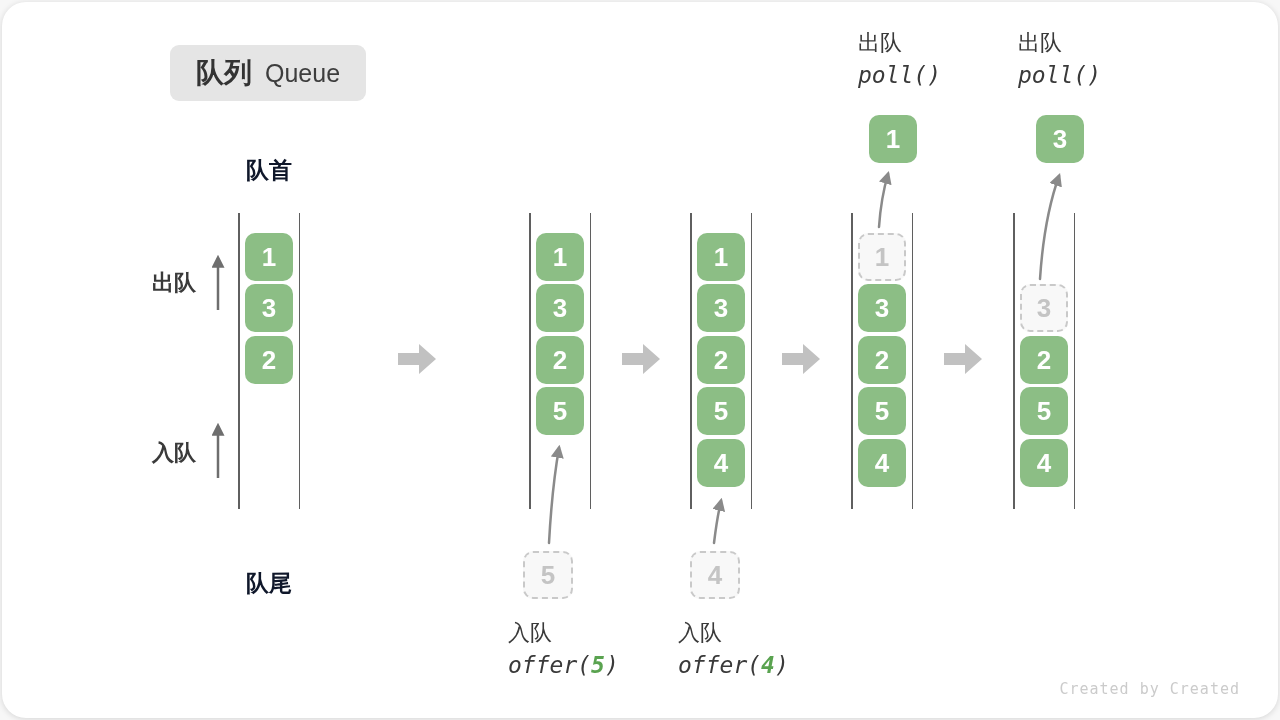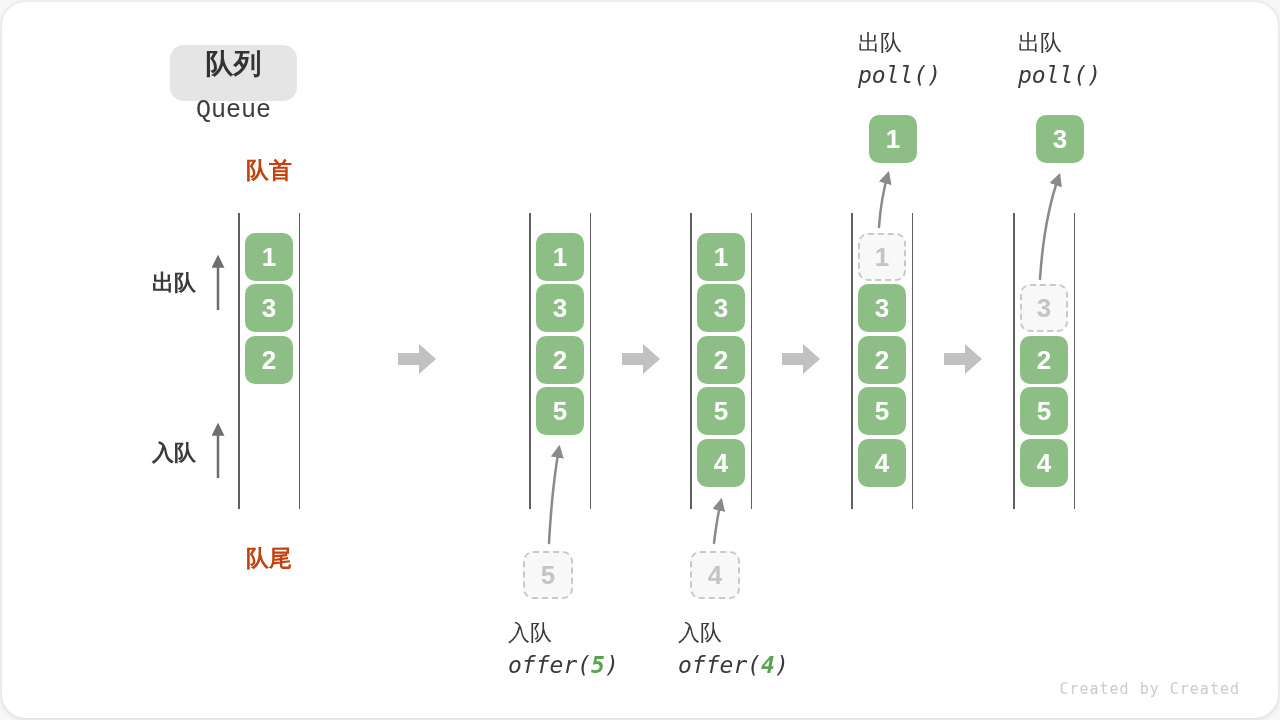--- a/index.html
+++ b/index.html
@@ -13,28 +13,28 @@
   .card{
     position:absolute;left:2px;top:2px;right:2px;bottom:2px;
     background:#ffffff;border-radius:24px;
     box-shadow:0 1px 6px rgba(0,0,0,0.14);
   }
   .canvas{position:absolute;left:0;top:0;width:1280px;height:720px;}
 
   
   .title-box{
     position:absolute;left:170px;top:45px;height:56px;
-    background:#e5e5e5;border-radius:14px;
-    display:flex;align-items:center;gap:13px;padding:0 26px;flex-direction:column;
+    background:#e5e5e5;border-radius:9px;
+    display:flex;align-items:center;gap:13px;padding:0 26px;
   }
   .title-zh{font-size:28px;font-weight:bold;color:#333;}
-  .title-en{font-family:Liberation Mono, monospace;font-size:25px;color:#3d3d3d;}
-
-  
-  .q-label{position:absolute;width:62px;text-align:center;font-size:23px;font-weight:bold;color:#c2410c;}
+  .title-en{font-family:Liberation Sans, sans-serif;font-size:25px;color:#3d3d3d;}
+
+  
+  .q-label{position:absolute;width:62px;text-align:center;font-size:23px;font-weight:bold;color:#0f172a;}
 
   
   .side-label{position:absolute;width:50px;text-align:right;font-size:22px;font-weight:bold;color:#3a3a3a;}
 
   
   .queue{position:absolute;top:213px;width:62px;height:296px;}
   .wall{position:absolute;top:0;bottom:0;width:1.5px;background:#5f5f5f;}
   .wall-l{left:0;}
   .wall-r{right:0;}
 
@@ -82,21 +82,21 @@
 <div class="card"></div>
 
 <div class="canvas">
 
   <div class="title-box">
     <span class="title-zh">队列</span>
     <span class="title-en">Queue</span>
   </div>
 
   <div class="q-label" style="left:238px;top:155px;">队首</div>
-  <div class="q-label" style="left:238px;top:543px;">队尾</div>
+  <div class="q-label" style="left:238px;top:568px;">队尾</div>
 
   <div class="side-label" style="left:146px;top:268px;">出队</div>
   <div class="side-label" style="left:146px;top:438px;">入队</div>
 
   <svg class="overlay" width="1280" height="720" viewBox="0 0 1280 720">
     <defs>
       <marker id="ah-dark" viewBox="0 0 10 10" refX="7.5" refY="5" markerWidth="5.2" markerHeight="5.2" orient="auto-start-reverse" markerUnits="strokeWidth">
         <path d="M0,0 L10,5 L0,10 z" fill="#6e6e6e"></path>
       </marker>
       <marker id="ah-gray" viewBox="0 0 10 10" refX="7.5" refY="5" markerWidth="5.2" markerHeight="5.2" orient="auto-start-reverse" markerUnits="strokeWidth">

